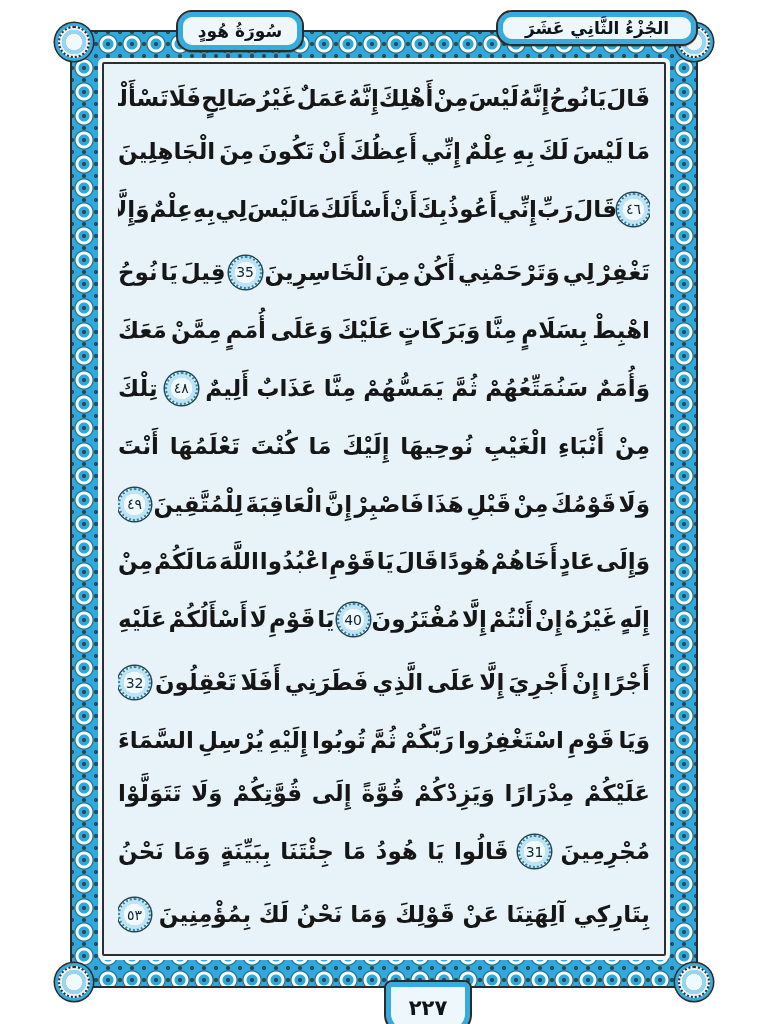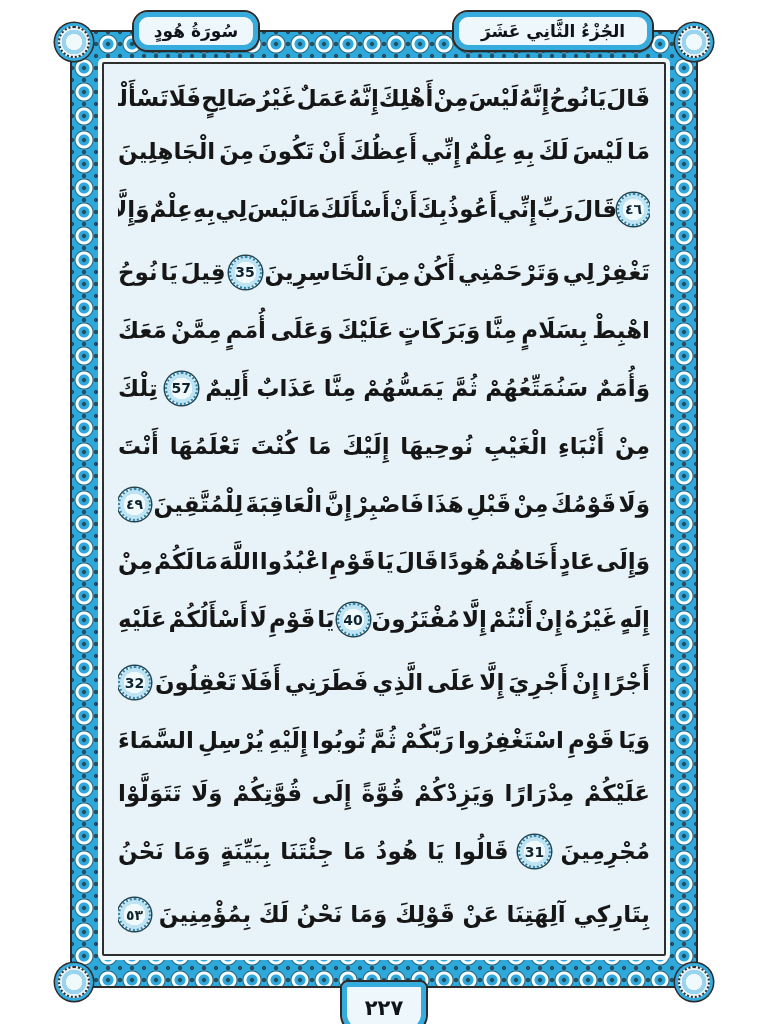--- a/index.html
+++ b/index.html
@@ -38,34 +38,34 @@
     font-size:23px; font-weight:bold; color:#161616;
     line-height:1; flex:1 1 auto;
   }
   .w { display:inline-block; }
   .ayah-marker {
     display:inline-flex; align-items:center; justify-content:center;
     width:33px; height:33px; flex:0 0 33px; border-radius:50%;
     background:radial-gradient(circle, #F0F9FC 0 52%, #BEE3F3 53% 72%, #E6F4FA 73%);
     border:2.5px dotted #2E86AE;
     box-shadow:0 0 0 1.5px #24454F;
-    font-size:14px; font-weight:bold; color:#0E2430;
+    font-size:14px; font-weight:normal; color:#0E2430;
   }
 
   
   .tab {
     position:absolute; z-index:3;
     background:#EEF7FB;
     border:2px solid #2b2b2b;
     box-shadow:inset 0 0 0 5px #35ABDE, 0 1px 0 rgba(0,0,0,.25);
     display:flex; align-items:center; justify-content:center;
-    color:#101418; font-weight:bold; direction:rtl;
+    color:#101418; font-weight:bold; direction:rtl;margin-left:44px;
   }
   .tab-surah { left:132px; top:10px; width:128px; height:42px; border-radius:16px; font-size:17px; }
-  .tab-juz   { left:452px; top:10px; width:202px; height:42px; border-radius:16px; font-size:17px; }
+  .tab-juz   { left:452px; top:10px; width:202px; height:36px; border-radius:16px; font-size:17px; }
   .tab-page  { left:340px; top:980px; width:88px; height:56px; border-radius:8px 8px 22px 22px; font-size:21px; letter-spacing:2px;justify-content:center; }
 
   
   .rosette {
     position:absolute; z-index:2; width:32px; height:32px; border-radius:50%;
     background:radial-gradient(circle, #F0F9FC 0 40%, #9AD4EE 41% 62%, #EAF5FA 63%);
     border:2px dotted #2d2d2d;
     box-shadow:0 0 0 3px #35ABDE, 0 0 0 4.5px #2b2b2b;
   }
   .rosette.tl { left:58px;  top:26px; }
@@ -149,21 +149,21 @@
             <span class="w">مَعَكَ</span>
           </div>
           <div class="line">
             <span class="w">وَأُمَمٌ</span>
             <span class="w">سَنُمَتِّعُهُمْ</span>
             <span class="w">ثُمَّ</span>
             <span class="w">يَمَسُّهُمْ</span>
             <span class="w">مِنَّا</span>
             <span class="w">عَذَابٌ</span>
             <span class="w">أَلِيمٌ</span>
-            <span class="ayah-marker">57</span>
+            <span class="ayah-marker">٤٨</span>
             <span class="w">تِلْكَ</span>
           </div>
           <div class="line">
             <span class="w">مِنْ</span>
             <span class="w">أَنْبَاءِ</span>
             <span class="w">الْغَيْبِ</span>
             <span class="w">نُوحِيهَا</span>
             <span class="w">إِلَيْكَ</span>
             <span class="w">مَا</span>
             <span class="w">كُنْتَ</span>

